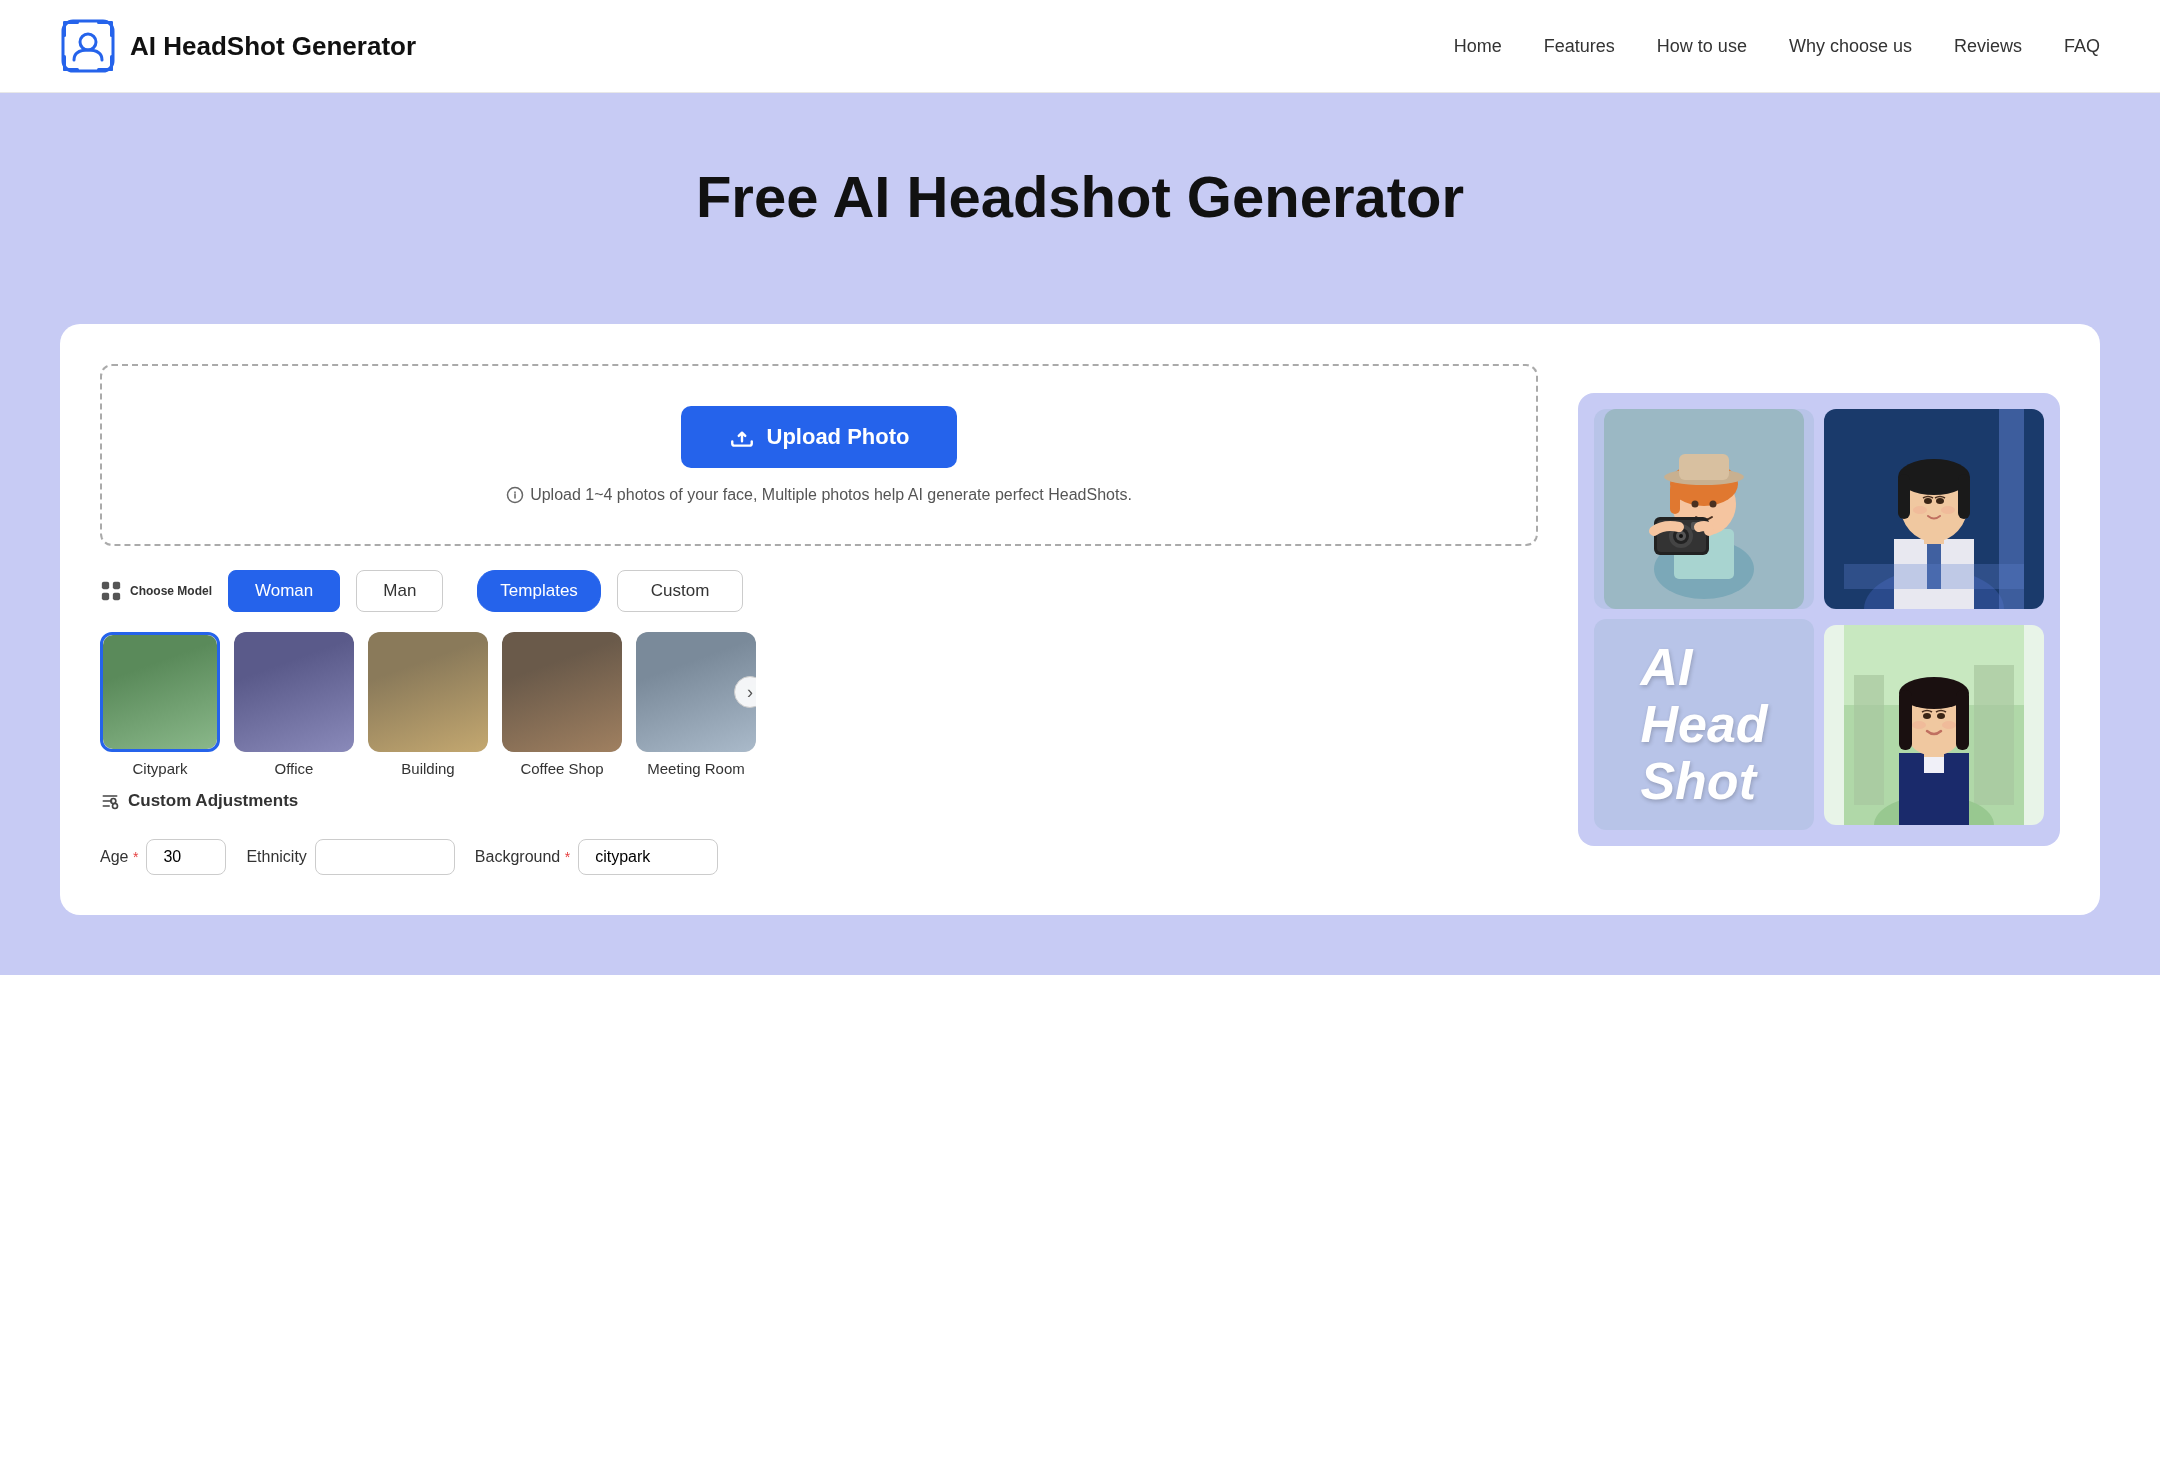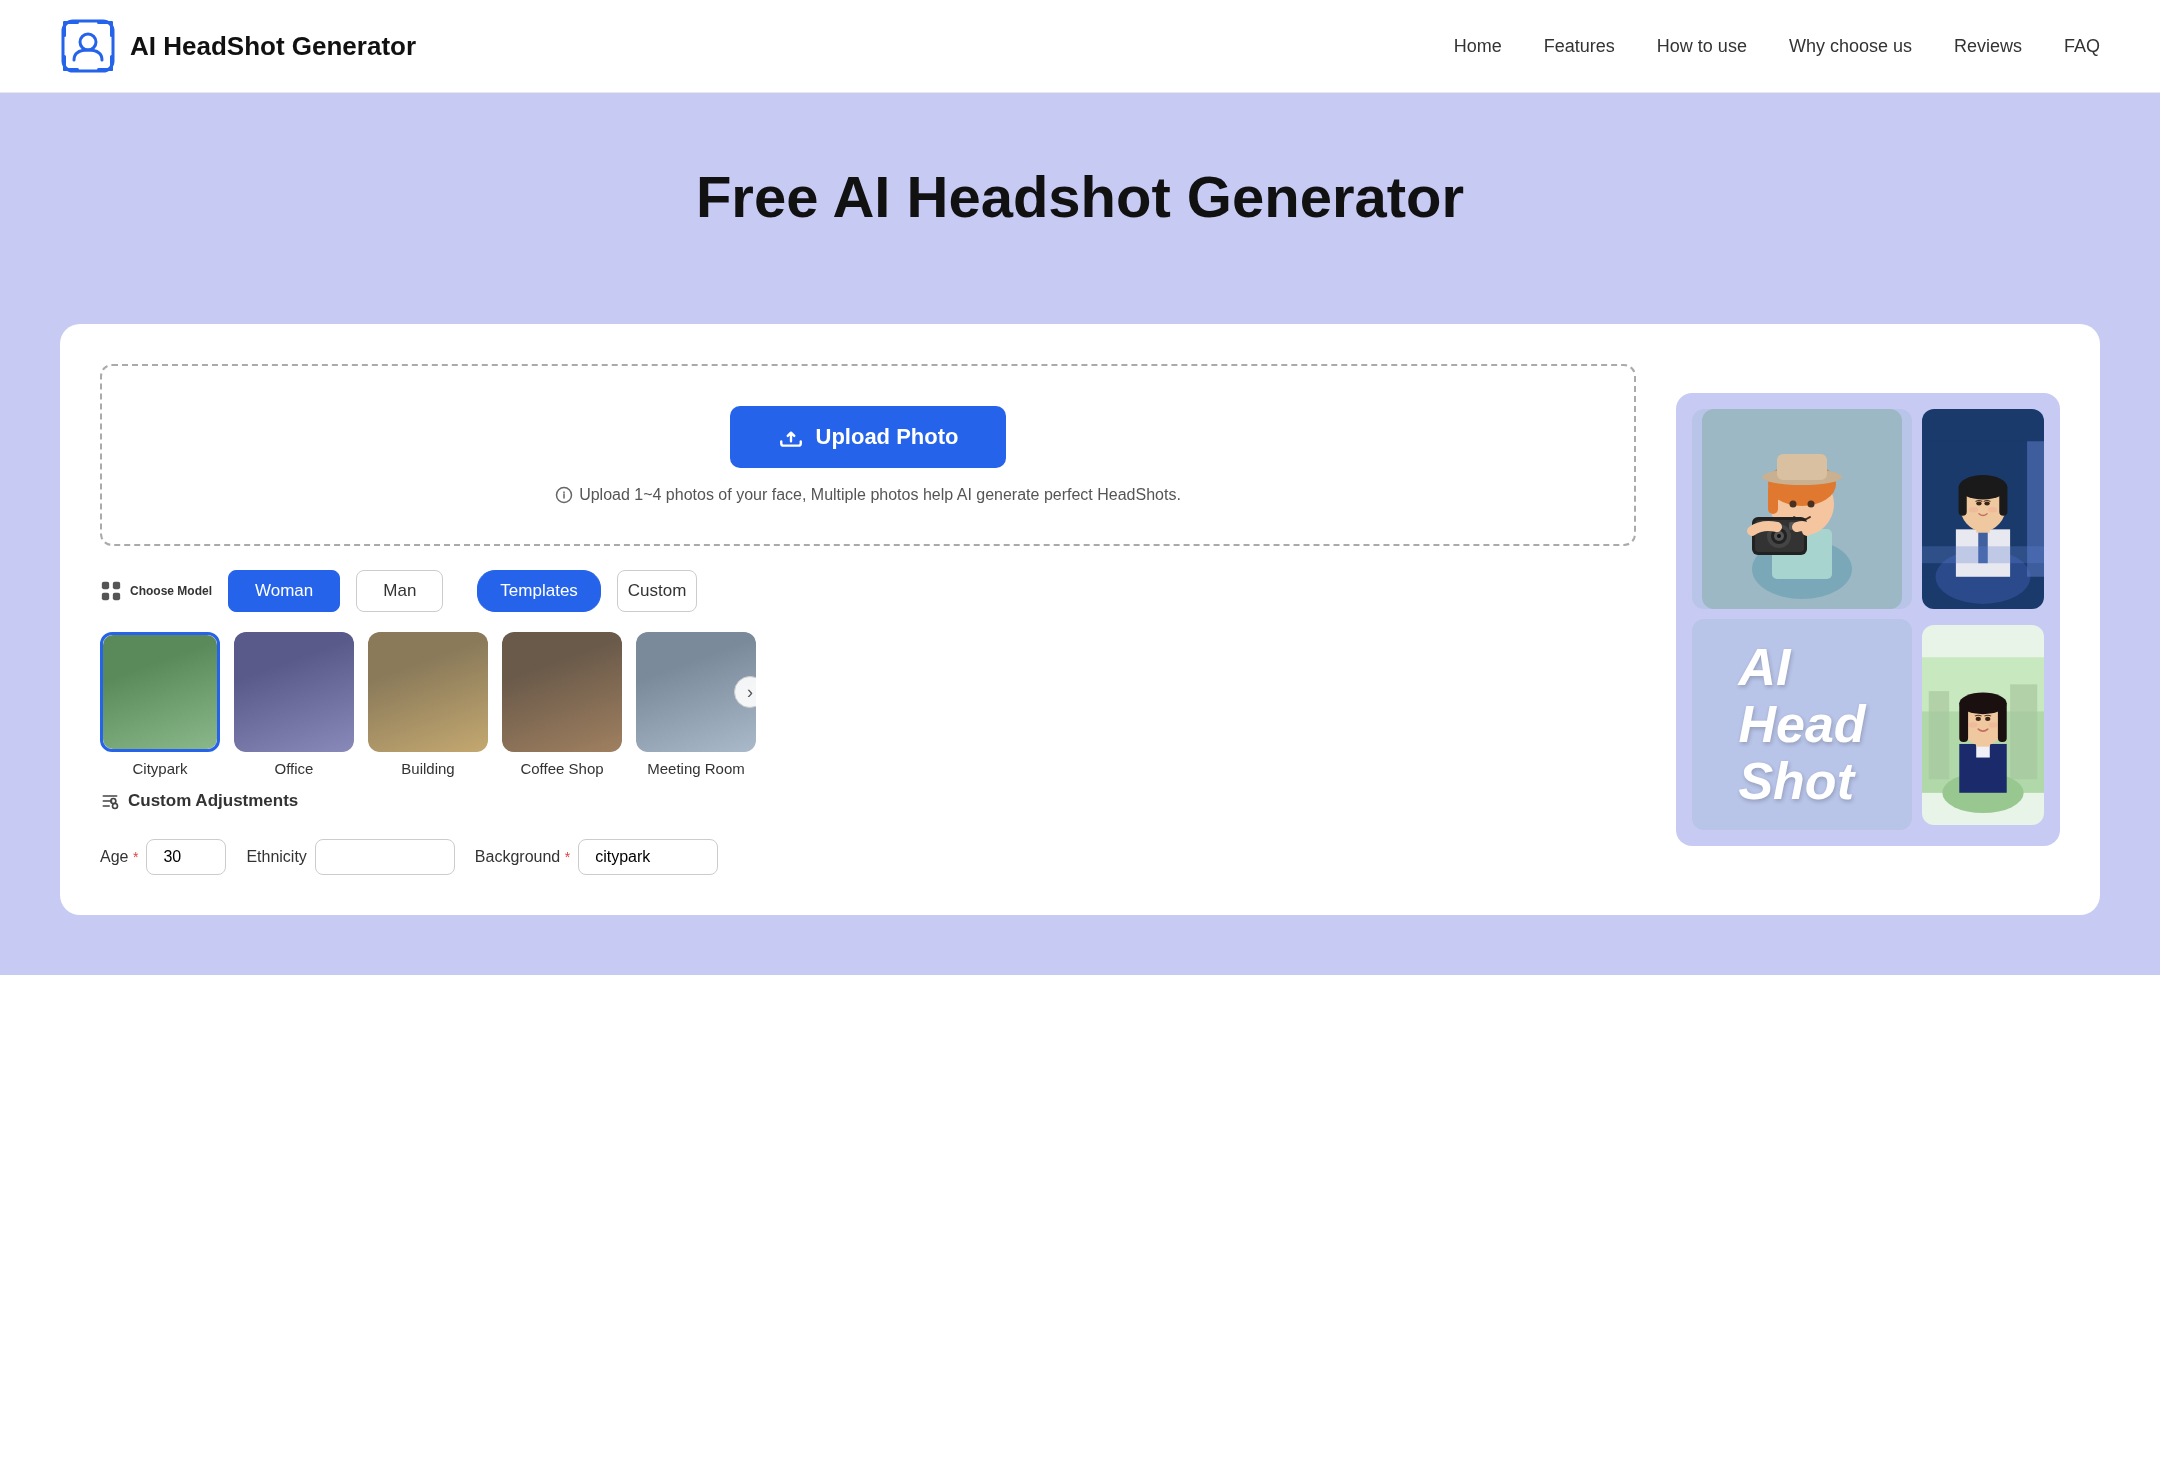--- a/index.html
+++ b/index.html
@@ -146,21 +146,21 @@
       font-size: 17px;
       cursor: pointer;
       background: #2563eb;
       color: #fff;
       border-color: #2563eb;
       margin-left: 18px;
     }
     .custom-btn {
       border: 1px solid #ccc;
       border-radius: 8px;
-      padding: 10px 10px;
+      padding: 10px 33px;
       font-size: 17px;
       cursor: pointer;
       background: #fff;
       color: #333;
     }
 
     
     .template-grid {
       display: flex;
       gap: 14px;
@@ -251,21 +251,21 @@
     .field-input-wide {
       border: 1px solid #ccc;
       border-radius: 8px;
       padding: 8px 16px;
       font-size: 16px;
       width: 140px;
     }
 
     
     .right-panel {
-      width: 384px;
+      width: 482px;
       flex-shrink: 0;
     }
     .preview-collage {
       background: #c7cbf4;
       border-radius: 16px;
       padding: 16px;
       display: grid;
       grid-template-columns: 220px 1fr;
       grid-template-rows: auto auto;
       gap: 10px;

